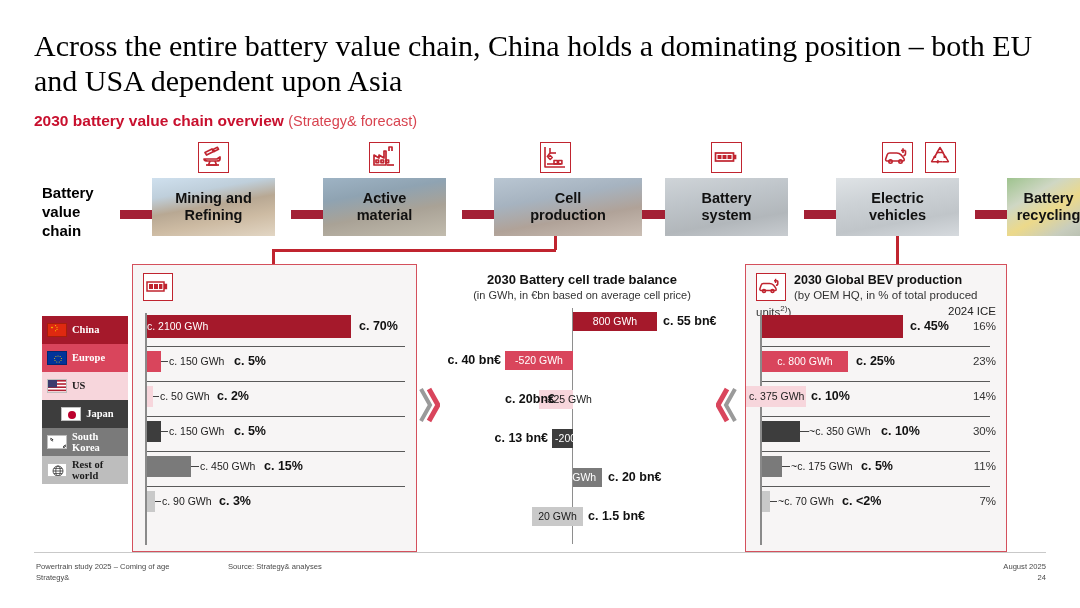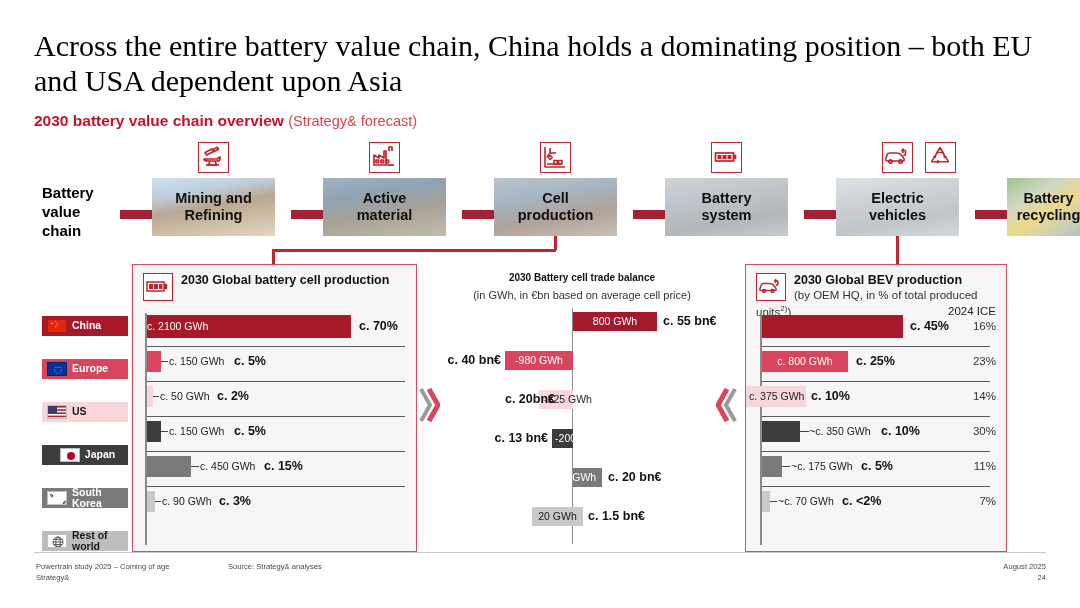--- a/index.html
+++ b/index.html
@@ -46,22 +46,22 @@
   }
   .stage-icon{
     position:absolute;top:142px;width:31px;height:31px;
     border:1.6px solid #c0242f;box-sizing:border-box;background:#fff;
   }
   .stage-icon svg{display:block;}
 
   
   #legend{position:absolute;left:42px;top:316px;width:86px;}
   .lg-row{
-    height:20px;margin-bottom:23px;display:flex;align-items:center;
-    padding-left:5px;box-sizing:border-box;
+    height:28px;margin-bottom:0;display:flex;align-items:center;
+    padding-left:5px;box-sizing:border-box;font-family:Liberation Serif, serif;
   }
   .lg-row .flag{width:20px;height:14px;margin-right:5px;flex:0 0 auto;position:relative;overflow:hidden;border:0.5px solid rgba(0,0,0,.25);box-sizing:border-box;}
   .lg-row .nm{font-size:10.5px;font-weight:700;line-height:11.5px;}
 
   
   .panel{position:absolute;border:1.2px solid #d4505c;background:#f7f5f5;box-sizing:border-box;}
   #panel-left{left:132px;top:264px;width:285px;height:288px;}
   #panel-right{left:745px;top:264px;width:262px;height:288px;}
   .connector{position:absolute;background:#c0242f;}
 
@@ -81,21 +81,21 @@
   .inlabel{
     position:absolute;font-size:10.5px;color:#fff;line-height:21px;white-space:nowrap;
   }
   .outlabel{position:absolute;font-size:10.5px;color:#222;line-height:13px;white-space:nowrap;}
   .pct{position:absolute;font-size:12.5px;font-weight:700;color:#111;line-height:13px;white-space:nowrap;}
   .icepct{position:absolute;font-size:11.5px;color:#333;line-height:13px;white-space:nowrap;text-align:right;width:34px;}
   .leader{position:absolute;height:1px;background:#444;}
 
   
   #mid{position:absolute;left:432px;top:268px;width:300px;height:284px;}
-  #mid-t1{position:absolute;left:0;top:4px;width:300px;text-align:center;font-size:10px;font-weight:700;color:#111;}
+  #mid-t1{position:absolute;left:0;top:4px;width:300px;text-align:center;font-size:13px;font-weight:700;color:#111;}
   #mid-t2{position:absolute;left:0;top:21px;width:300px;text-align:center;font-size:11px;color:#333;}
   #mid-axis{position:absolute;left:140px;top:40px;width:1.4px;height:236px;background:#8e8e8e;}
   .mbar{position:absolute;height:19px;}
   .mlab{position:absolute;font-size:10.5px;line-height:19px;white-space:nowrap;}
   .meur{position:absolute;font-size:12.5px;font-weight:700;color:#111;line-height:19px;white-space:nowrap;}
 
   .chev{position:absolute;}
   .chev svg{display:block;}
   #ice-head{position:absolute;right:10px;top:40px;font-size:11.5px;color:#222;}
 
@@ -161,21 +161,21 @@
     <path d="M4 22V12l5 3V12l5 3V8h2v14z"></path>
         <path d="M19 8V4h3v4"></path>
         <path d="M17 22h7"></path>
     <rect x="6" y="17" width="2.6" height="2.6"></rect>
         <rect x="11" y="17" width="2.6" height="2.6"></rect>
         <rect x="16" y="17" width="2.6" height="2.6"></rect>
   </g>
     </svg>
 </div>
 
-<div class="stage" style="left:494px;">
+<div class="stage" style="left:494px;padding-left:25px;">
   <div class="photo" style="background:linear-gradient(170deg,#b9c6d2 0%,#a6b3c0 35%,#b0a298 65%,#cbbfb5 100%);"></div>
   <div class="cap">
     <div><span>Cell</span><br><span>production</span></div>
   </div>
 </div>
 <div class="stage-icon" style="left:540px;">
   <svg width="28" height="28" viewBox="0 0 28 28">
       <g fill="none" stroke="#c0242f" stroke-width="1.6" stroke-linejoin="round">
     <path d="M4 4v20h20"></path>
         <path d="M9 5v5l-3 4"></path>
@@ -347,21 +347,20 @@
       <svg width="27" height="25" viewBox="0 0 27 25">
           <g fill="none" stroke="#c0242f" stroke-width="1.5">
         <rect x="3" y="8" width="17" height="9"></rect>
             <path d="M20 10.6h2.4v3.8H20" fill="#c0242f"></path>
         <rect x="5" y="10" width="4" height="5" fill="#c0242f" stroke="none"></rect>
         <rect x="10" y="10" width="4" height="5" fill="#c0242f" stroke="none"></rect>
         <rect x="15" y="10" width="3.4" height="5" fill="#c0242f" stroke="none"></rect>
       </g>
         </svg>
     </div>
-    <div class="p-t1">2030 Global battery cell production</div>
   </div>
 
   <div class="axis" style="left:12px;top:48px;height:232px;"></div>
 
   <div class="bar tall" style="left:14px;top:50px;width:204px;background:#a5192b;"></div>
   <div class="inlabel" style="left:14px;top:51px;width:204px;text-align:left;">c. 2100 GWh</div>
   <div class="pct" style="left:226px;top:55px;">c. 70%</div>
   <div class="rowsep" style="left:14px;top:81px;width:258px;"></div>
 
   <div class="bar" style="left:14px;top:86px;width:14px;background:#d9455c;"></div>
@@ -397,21 +396,21 @@
 <div id="mid">
   <div id="mid-t1">2030 Battery cell trade balance</div>
   <div id="mid-t2">(in GWh, in €bn based on average cell price)</div>
   <div id="mid-axis"></div>
 
   <div class="mbar" style="left:141px;top:44px;width:84px;background:#a5192b;"></div>
   <div class="mlab" style="left:141px;top:44px;width:84px;text-align:center;color:#fff;">800 GWh</div>
   <div class="meur" style="left:231px;top:44px;">c. 55 bn€</div>
 
   <div class="mbar" style="left:73px;top:83px;width:68px;background:#d9455c;"></div>
-  <div class="mlab" style="left:73px;top:83px;width:68px;text-align:center;color:#fff;">-980 GWh</div>
+  <div class="mlab" style="left:73px;top:83px;width:68px;text-align:center;color:#fff;">-520 GWh</div>
   <div class="meur" style="left:0px;top:83px;width:69px;text-align:right;">c. 40 bn€</div>
 
   <div class="mbar" style="left:107px;top:122px;width:34px;background:#f7d6dc;"></div>
   <div class="mlab" style="left:107px;top:122px;width:58px;text-align:center;color:#1a1a1a;">-325 GWh</div>
   <div class="meur" style="left:0px;top:122px;width:104px;text-align:right;padding-left:19px;">c. 20bn€</div>
 
   <div class="mbar" style="left:120px;top:161px;width:21px;background:#3d3d3d;"></div>
   <div class="mlab" style="left:118px;top:161px;width:58px;text-align:center;color:#fff;">-200 GWh</div>
   <div class="meur" style="left:0px;top:161px;width:116px;text-align:right;">c. 13 bn€</div>
 

